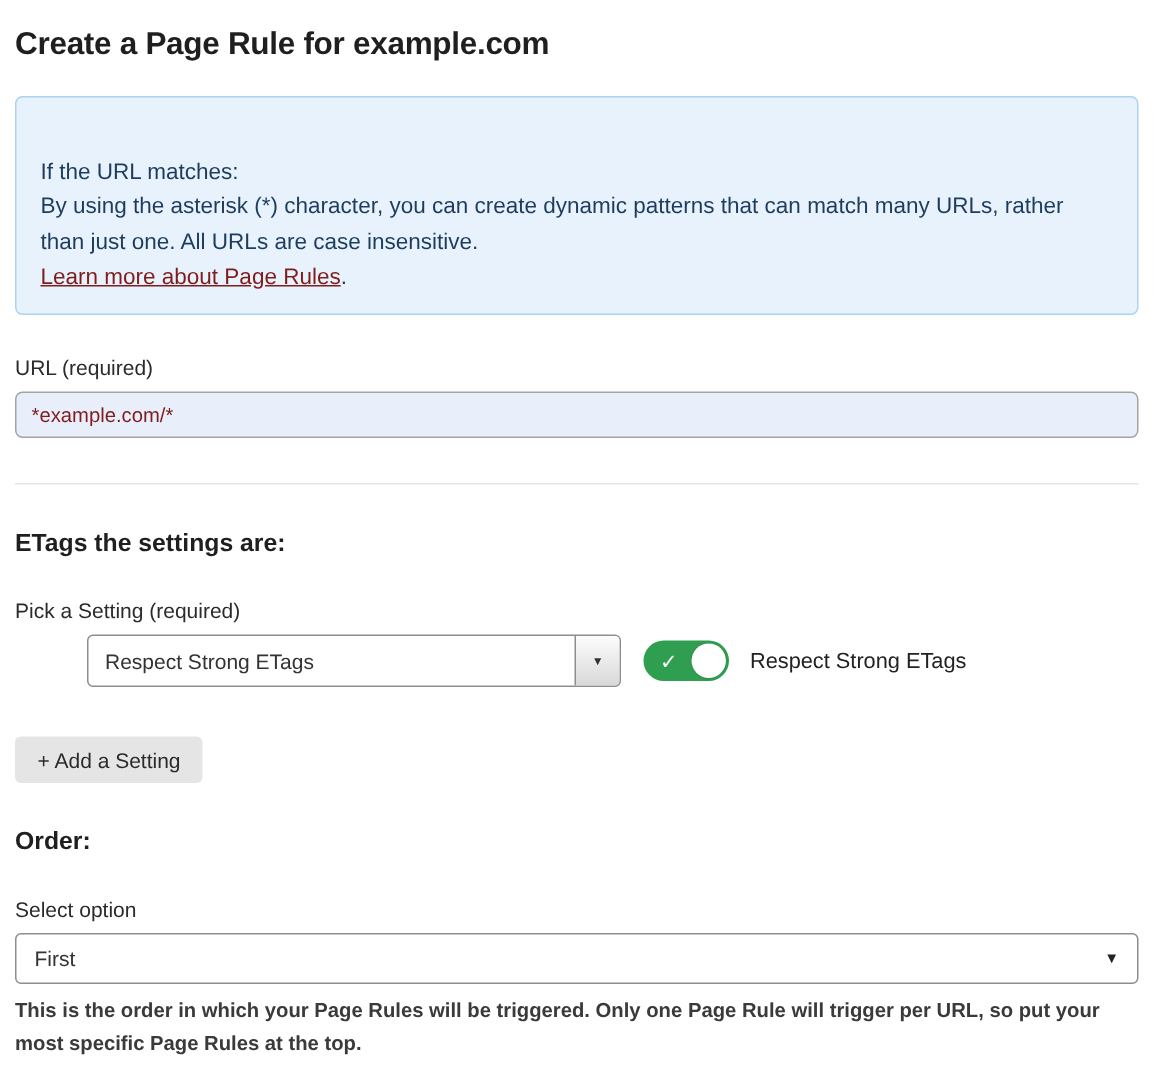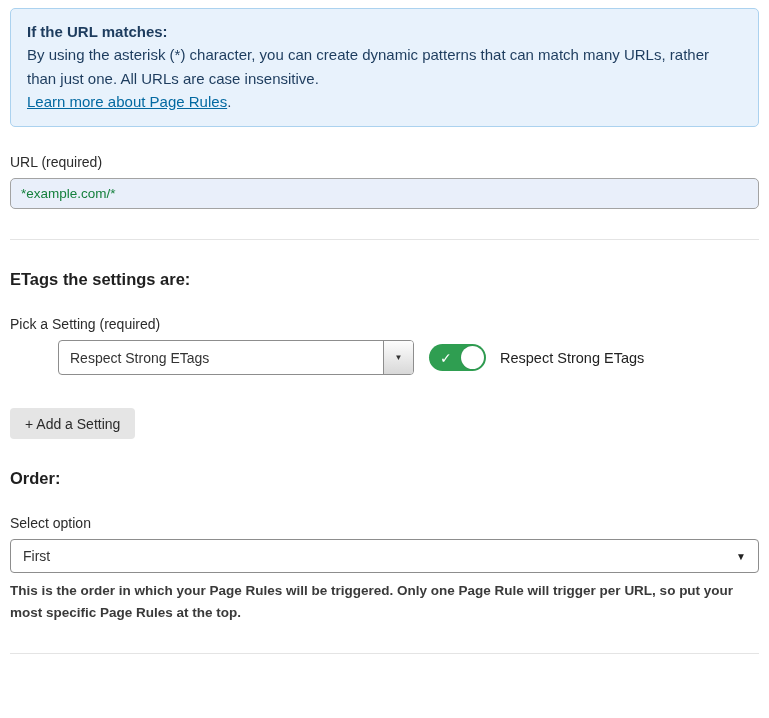--- a/index.html
+++ b/index.html
@@ -21,42 +21,42 @@
 
   .info-box {
     background: #e8f2fc;
     border: 1px solid #abd2ef;
     border-radius: 5px;
     padding: 11px 16px 13px;
     color: #1d3c5e;
     font-size: 15px;
     line-height: 1.55;
   }
-  .info-heading { font-weight: 700; }
+  .info-heading { font-weight: 400; margin-top: 27px; }
   .info-link-row a {
-    color: #0369a1;
+    color: #7f1d1d;
     cursor: pointer;
   }
 
   .field-label {
     display: block;
     font-size: 14px;
     color: #2b2b2b;
     margin: 27px 0 8px;
   }
 
   .url-input {
     width: 100%;
     height: 31px;
     background: #e9effa;
     border: 1px solid #a3a3a3;
     border-radius: 5px;
     font-size: 13.5px;
     padding: 0 10px;
-    color: #15803d;
+    color: #7f1d1d;
     font-family: inherit;
   }
 
   hr.divider {
     border: none;
     border-top: 1px solid #e4e4e4;
     margin: 30px 0 0;
   }
 
   h2.section-heading {
@@ -163,20 +163,21 @@
     line-height: 1.6;
     margin: 7px 0 0;
     font-weight: bold;
   }
 </style>
 </head>
 <body>
 
 <div class="container">
 
+  <h1 class="page-title">Create a Page Rule for example.com</h1>
 
   <div class="info-box">
     <div class="info-heading">If the URL matches:</div>
     <div class="info-body">By using the asterisk (*) character, you can create dynamic patterns that can match many URLs, rather than just one. All URLs are case insensitive.</div>
     <div class="info-link-row"><a href="#">Learn more about Page Rules</a><span>.</span></div>
   </div>
 
   <label class="field-label">URL (required)</label>
   <input class="url-input" type="text" value="*example.com/*" style="">
 

